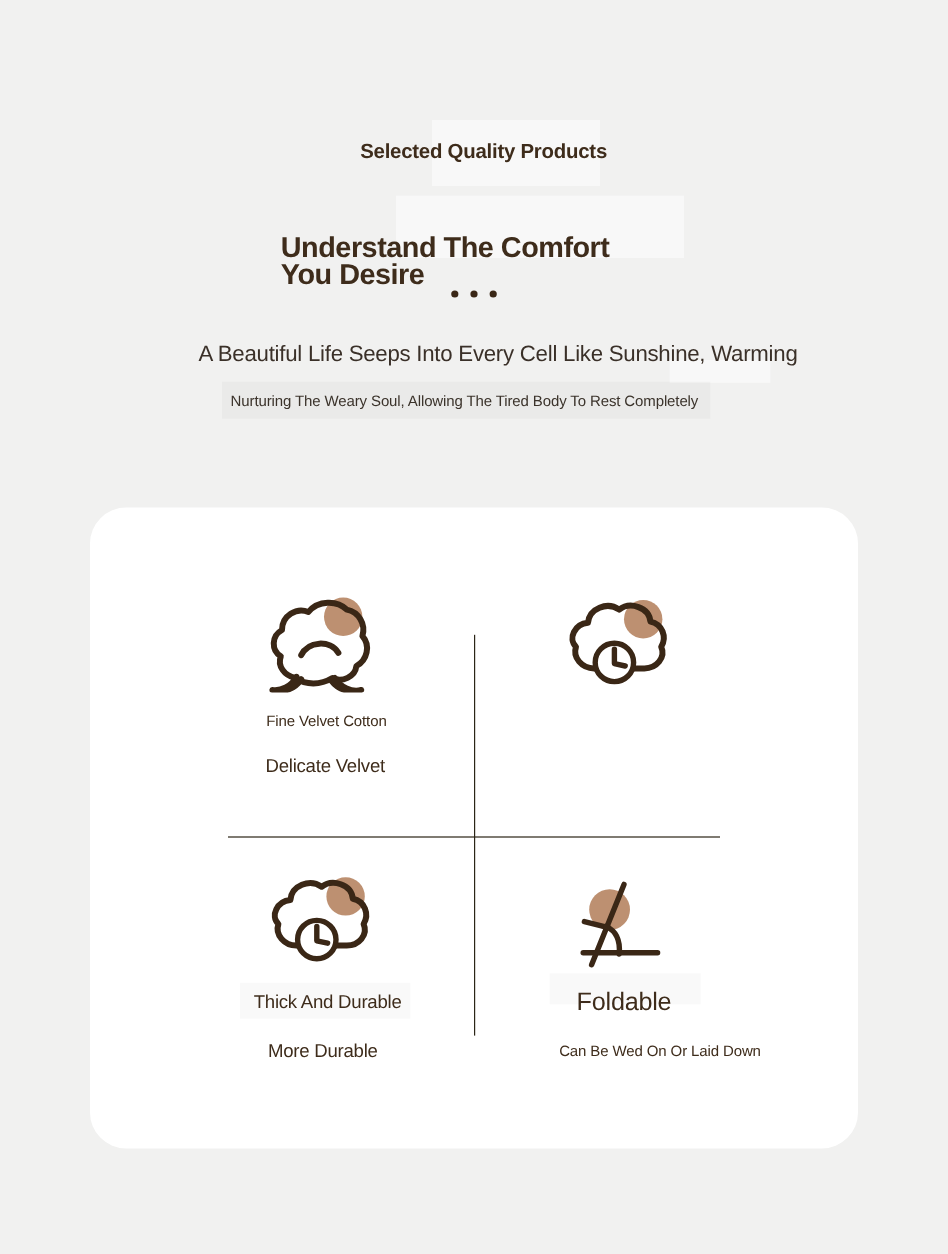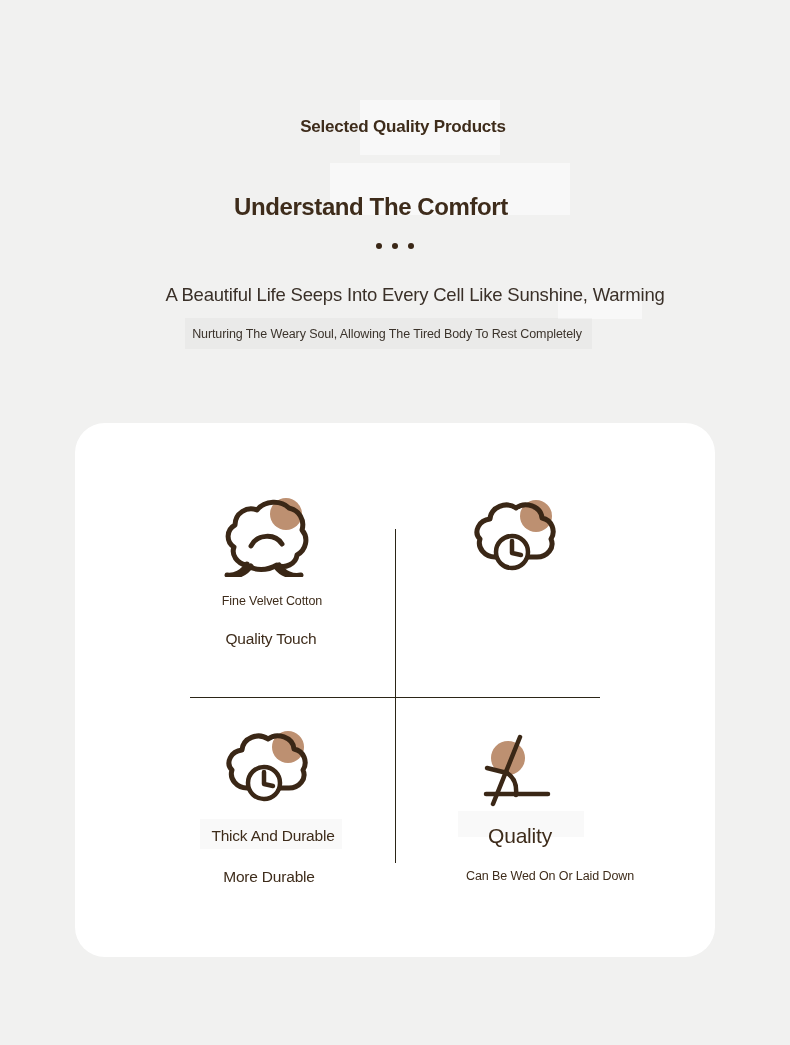--- a/index.html
+++ b/index.html
@@ -99,20 +99,21 @@
 <body>
 
 <div class="abs hl-light" id="deco-eyebrow"></div>
 <div class="abs hl-light" id="deco-title"></div>
 <div class="abs hl-light" id="deco-warming"></div>
 <div class="abs hl-dark" id="deco-subtext"></div>
 
 <div class="abs" id="eyebrow">Selected Quality Products</div>
 <div class="abs" id="main-title">
   <div>Understand The Comfort</div>
+  <div>You Desire</div>
 </div>
 <div class="abs" id="dots">
   <span class="dot"></span><span class="dot"></span><span class="dot"></span>
 </div>
 <div class="abs" id="tagline">A Beautiful Life Seeps Into Every Cell Like Sunshine, Warming</div>
 <div class="abs" id="sub-tagline">Nurturing The Weary Soul, Allowing The Tired Body To Rest Completely</div>
 
 <div class="abs" id="features-card">
   <div class="abs" id="divider-v"></div>
   <div class="abs" id="divider-h"></div>
@@ -120,21 +121,21 @@
   <div class="abs hl-card" id="deco-foldable"></div>
 
   <svg class="abs tile-icon" id="icon-tl" viewBox="0 0 90 80">
     <circle class="tan" cx="63" cy="17" r="16"></circle>
     <path class="stroke" d="M 23,68 C 14,66 8,58 11,50 C 3,45 3,33 12,28 C 12,16 24,9 34,13 C 42,3 58,3 66,11 C 76,13 82,23 79,33 C 86,41 83,53 74,58 C 73,67 62,72 54,68 C 44,74 32,74 23,68 Z"></path>
     <path class="stroke" d="M 28,49 C 34,37 52,36 59,47"></path>
     <path class="stroke" d="M 24,67 C 20,75 11,79 4,78 C 13,81 23,77 28,69"></path>
     <path class="stroke" d="M 56,68 C 61,76 70,80 78,78 C 69,81 59,78 53,70"></path>
   </svg>
   <div class="abs txt t-sm" id="tl-line1">Fine Velvet Cotton</div>
-  <div class="abs txt t-md" id="tl-line2">Quality Touch</div>
+  <div class="abs txt t-md" id="tl-line2">Delicate Velvet</div>
 
   <svg class="abs tile-icon" id="icon-tr" viewBox="0 0 90 80">
     <circle class="tan" cx="64" cy="19" r="16"></circle>
     <path class="stroke" d="M 23,60 C 13,60 5,51 8,42 C 1,35 7,23 18,22 C 19,10 34,4 44,11 C 53,4 69,9 70,21 C 80,23 84,34 79,42 C 83,51 75,60 65,60 Z"></path>
     <circle class="clockface" cx="40" cy="55" r="16"></circle>
     <path class="stroke-thin" d="M 40,44 L 40,56 L 49,58"></path>
   </svg>
 
   <svg class="abs tile-icon" id="icon-bl" viewBox="0 0 90 80">
     <circle class="tan" cx="64" cy="19" r="16"></circle>
@@ -145,15 +146,15 @@
   <div class="abs txt t-md" id="bl-line1">Thick And Durable</div>
   <div class="abs txt t-md" id="bl-line2">More Durable</div>
 
   <svg class="abs tile-icon" id="icon-br" viewBox="0 0 90 80">
     <circle class="tan" cx="38" cy="30" r="17"></circle>
     <path class="stroke-thin" d="M 50,9 L 23,76"></path>
     <path class="stroke-thin" d="M 17,40 L 37,45"></path>
     <path class="stroke-thin" d="M 35,44 C 44,48 47,56 46,67"></path>
     <path class="stroke-thin" d="M 16,66 L 78,66"></path>
   </svg>
-  <div class="abs txt t-lg" id="br-line1">Quality</div>
+  <div class="abs txt t-lg" id="br-line1">Foldable</div>
   <div class="abs txt t-sm" id="br-line2">Can Be Wed On Or Laid Down</div>
 </div>
 
 </body></html>

